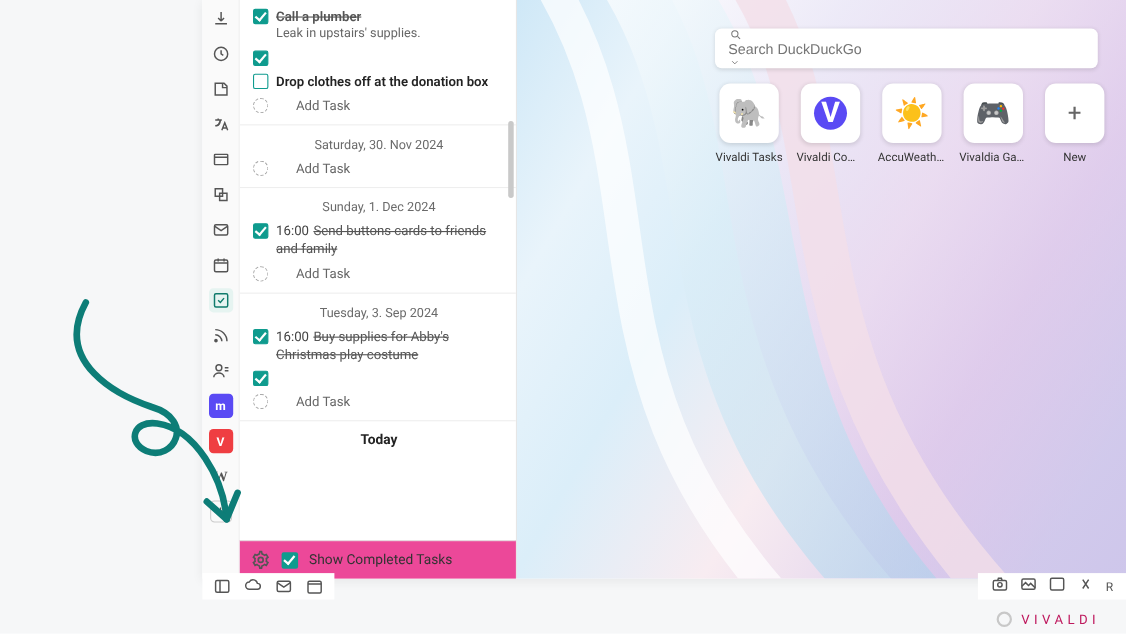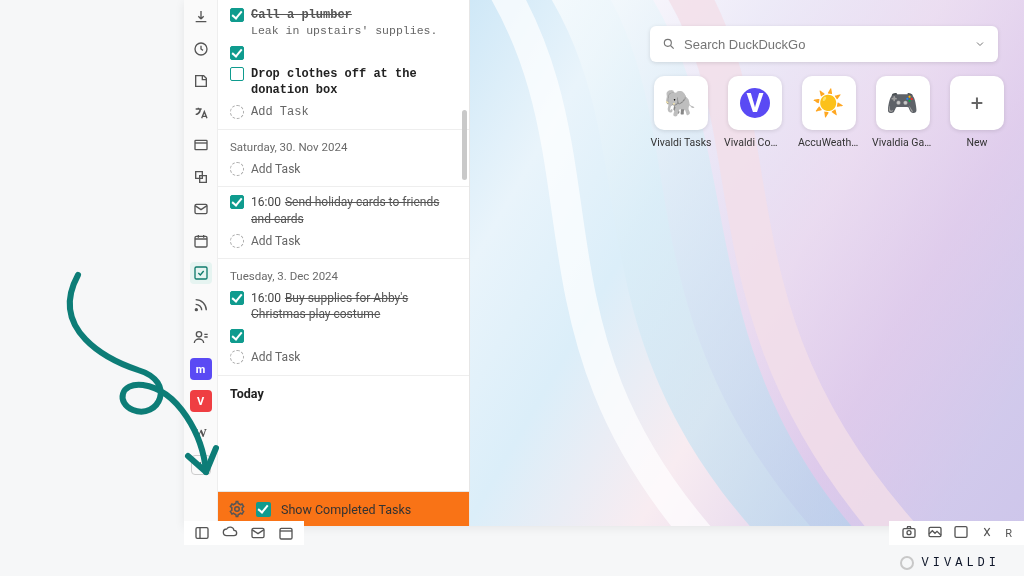--- a/index.html
+++ b/index.html
@@ -59,25 +59,26 @@
     flex-direction: column;
     background: #fff;
     position: relative;
   }
   .tasks-scroll {
     flex: 1;
     overflow-y: hidden;
     padding: 4px 0 0 0;
   }
   .task-section { padding: 4px 10px 6px 10px; border-top: 1px solid #eee; }
-  .task-section:first-child { border-top: none; padding-top: 0; font-family: Liberation Mono, monospace;}
+  .task-section:first-child { border-top: none; padding-top: 0;}
   .section-header {
     color: #6a6a6a;
     font-size: 11.5px;
     padding: 6px 0 4px 2px;
+    text-align: center;
   }
   .task-row {
     display: flex;
     align-items: flex-start;
     gap: 7px;
     padding: 3px 2px;
     font-size: 12px;
     line-height: 1.35;
   }
   .chk {
@@ -97,29 +98,29 @@
   }
   .chk.empty-circle{
     border:1.5px dashed #aaa; border-radius:50%; width:14px; height:14px;
   }
   .task-body { flex:1; }
   .task-title { color:#222; }
   .task-title.done { text-decoration: line-through; color:#555;}
   .task-title.bold { font-weight:600; }
   .task-desc { color:#666; font-size:11.5px; }
   .task-time { color:#444; margin-right:4px; font-size:12px;}
-  .add-task-text { color:#666; font-size:12px; }
+  .add-task-text { color:#666; font-size:12px;margin-left:18px; }
   .tasks-footer {
     border-top: 1px solid #e6e6e6;
     padding: 8px 10px;
     display:flex;
     align-items:center;
     gap:10px;
     font-size:12.5px;
-    background:#f97316;
+    background:#ec4899;
   }
   .gear { color:#555; width:18px; height:18px; display:flex; align-items:center; justify-content:center; cursor:pointer;}
   .footer-chk {
     width:15px; height:15px; background:#0f9b8e; border-radius:2px; position:relative;
   }
   .footer-chk::after{
     content:""; position:absolute; left:4px; top:1px;
     width:4px; height:8px; border:solid #fff; border-width:0 2px 2px 0;
     transform: rotate(40deg);
   }
@@ -130,22 +131,23 @@
     position:relative;
     background: linear-gradient(120deg,#cfe8f7 0%, #e9f4fb 18%, #dbeef9 35%, #f8ecf1 55%, #e7d9ee 72%, #d4e6f5 90%);
     overflow:hidden;
   }
   .wave { position:absolute; inset:0; }
   .wave svg{ width:100%; height:100%; }
   .search-bar{
     position:absolute; top:26px; left:180px; right:26px;
     background:#fff; border-radius:6px; height:36px;
     box-shadow:0 1px 4px rgba(0,0,0,0.12);
-    display:flex; align-items:center; padding:0 12px;
+    display:flex; padding:0 12px;
     color:#777;
+    flex-direction:column;
   }
   .search-bar .mag{ width:14px; height:14px; margin-right:8px;}
   .search-bar input{
     flex:1; border:none; outline:none; font-size:13px; color:#555; background:transparent;
   }
   .sd-grid{
     position:absolute; top:76px; left:180px;
     display:flex; gap:12px;
   }
   .sd-tile{
@@ -166,22 +168,22 @@
     background:#fff;
   }
   .status-bar-left .sicon{ width:16px; height:16px; display:flex; align-items:center; justify-content:center; cursor:pointer;}
   .status-bar-right{
     position:absolute; right:0; bottom:31px; height:24px;
     display:flex; align-items:center; gap:10px; padding:0 12px; color:#555;
     background:#fff;
   }
   .brand{
     position:absolute; right:24px; bottom:6px;
-    font-size:12px; letter-spacing:4px; color:#0f172a;
-    display:flex; align-items:center; gap:8px;font-family:Liberation Mono, monospace;
+    font-size:12px; letter-spacing:4px; color:#be185d;
+    display:flex; align-items:center; gap:8px;
   }
   .brand .logo{ width:14px; height:14px; border-radius:50%; border:2px solid #c8c8c8; display:inline-block;}
 
   
   .arrow-anno{
     position:absolute; left:38px; top:270px; width:190px; height:230px; pointer-events:none;
   }
   .arrow-anno svg{ width:100%; height:100%; overflow:visible;}
 
   .scroll-thumb{
@@ -291,33 +293,34 @@
           </div>
         </div>
         <div class="task-section">
           <div class="section-header">Saturday,  30. Nov 2024</div>
           <div class="task-row">
             <div class="chk empty-circle"></div>
             <span class="add-task-text">Add Task</span>
           </div>
         </div>
         <div class="task-section">
+          <div class="section-header">Sunday,  1. Dec 2024</div>
           <div class="task-row">
             <div class="chk checked"></div>
             <div class="task-body">
-              <div><span class="task-time">16:00</span><span class="task-title done">Send holiday cards to friends and cards</span></div>
+              <div><span class="task-time">16:00</span><span class="task-title done">Send buttons cards to friends and family</span></div>
             </div>
           </div>
           <div class="task-row">
             <div class="chk empty-circle"></div>
             <span class="add-task-text">Add Task</span>
           </div>
         </div>
         <div class="task-section">
-          <div class="section-header">Tuesday,  3. Dec 2024</div>
+          <div class="section-header">Tuesday,  3. Sep 2024</div>
           <div class="task-row">
             <div class="chk checked"></div>
             <div class="task-body">
               <div><span class="task-time">16:00</span><span class="task-title done">Buy supplies for Abby's Christmas play costume</span></div>
             </div>
           </div>
           <div class="task-row">
             <div class="chk checked"></div>
           </div>
           <div class="task-row">

